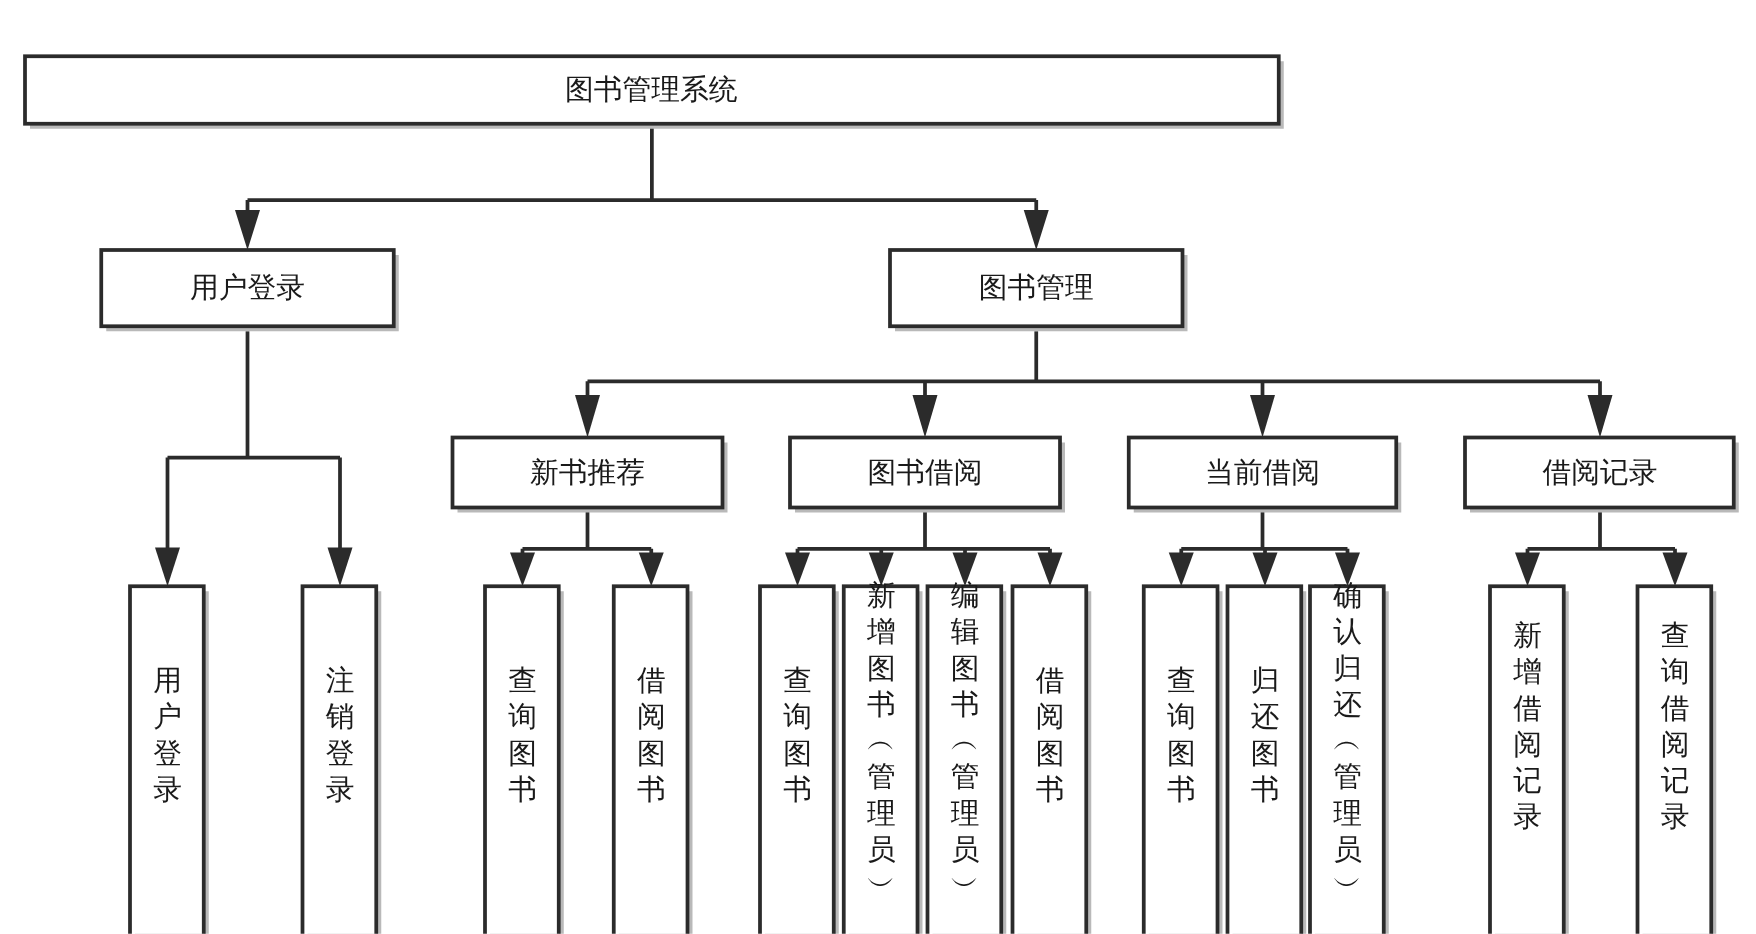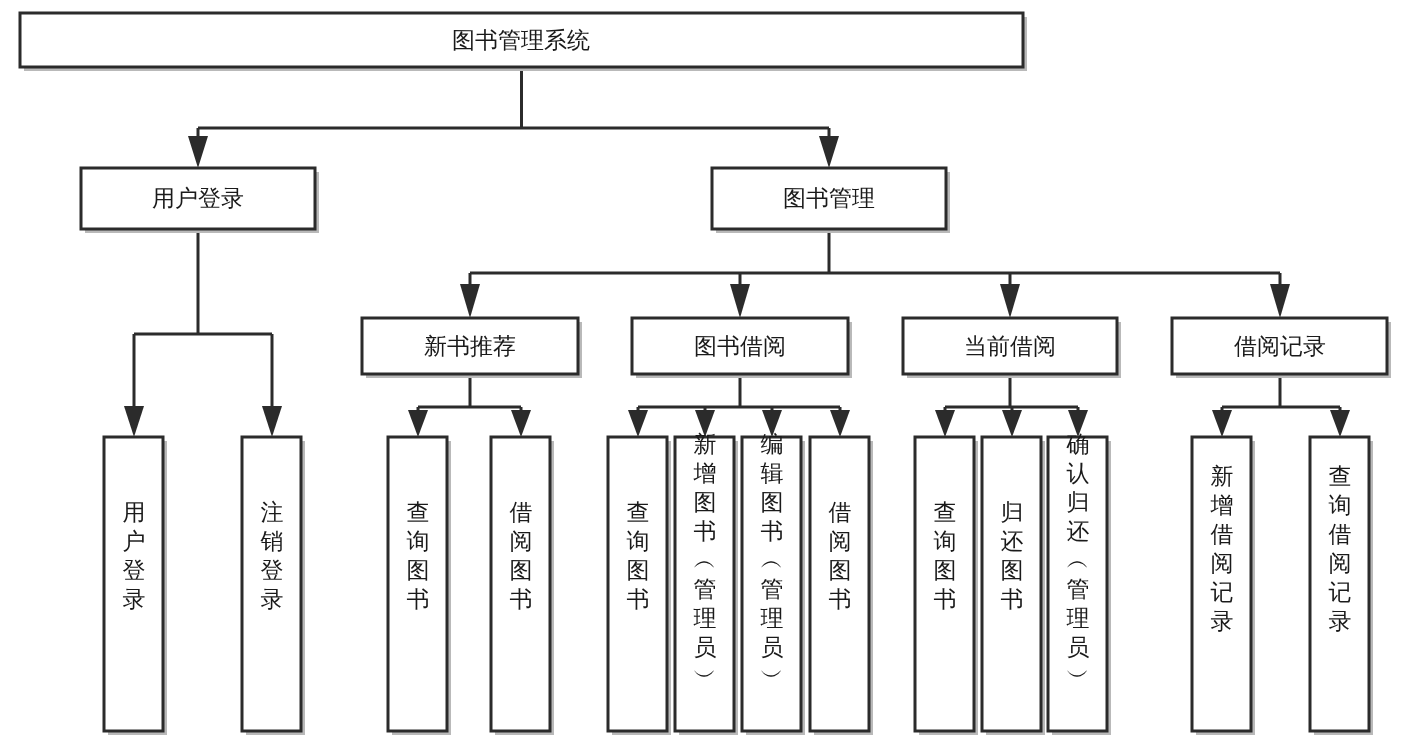--- a/index.html
+++ b/index.html
@@ -12,20 +12,21 @@
     font-family: "DejaVu Sans", "Liberation Sans", sans-serif;
     width: 1405px;
     height: 747px;
     overflow: hidden;
   }
   #diagram-root {
     position: relative;
     width: 1405px;
     height: 533px;
     background: #ffffff;
+    margin-top: 32px;
   }
   svg#flowchart {
     display: block;
     width: 1405px;
     height: 747px;
   }
   .node-box {
     fill: #ffffff;
     stroke: #2b2b2b;
     stroke-width: 3;

